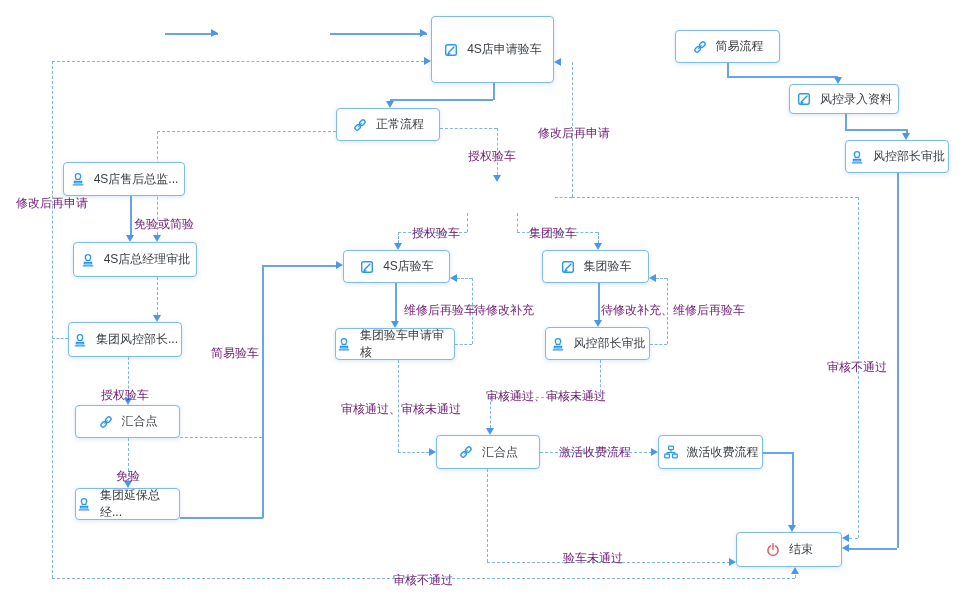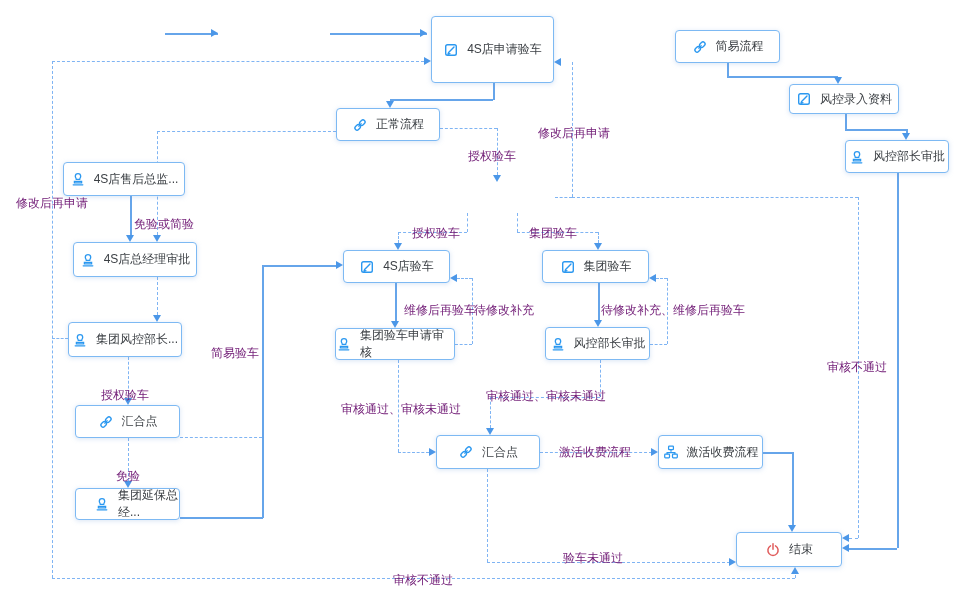--- a/index.html
+++ b/index.html
@@ -197,21 +197,21 @@
         <svg viewBox="0 0 16 16" fill="none" stroke="#2b98f0" stroke-width="1.35">
           <g transform="rotate(-45 8 8)">
             <rect x="1.7" y="5.9" width="6" height="4.2" rx="2.1"></rect>
             <rect x="8.3" y="5.9" width="6" height="4.2" rx="2.1"></rect>
             <path d="M5.8 8h4.4" stroke-width="1.2"></path>
           </g>
         </svg>
       </span>
       <span>汇合点</span>
     </div>
-    <div class="node" style="left: 75px; top: 488px; width: 105px; height: 32px; padding-left: 18px;">
+    <div class="node" style="left: 75px; top: 488px; width: 105px; height: 32px;">
       <span class="icon">
         <svg viewBox="0 0 16 16" fill="none" stroke="#2b98f0" stroke-width="1.3">
           <path d="M8 2.6c1.5 0 2.7 1.2 2.7 2.7 0 1.4-1 1.9-1 3.1h-3.4c0-1.2-1-1.7-1-3.1 0-1.5 1.2-2.7 2.7-2.7z"></path>
           <path d="M4.4 10.3h7.2v1.5H4.4z"></path>
           <path d="M3.2 13.8h9.6" stroke-linecap="round"></path>
         </svg>
       </span>
       <span>集团延保总经...</span>
     </div>
     <div class="node" style="left: 343px; top: 250px; width: 107px; height: 33px;">

